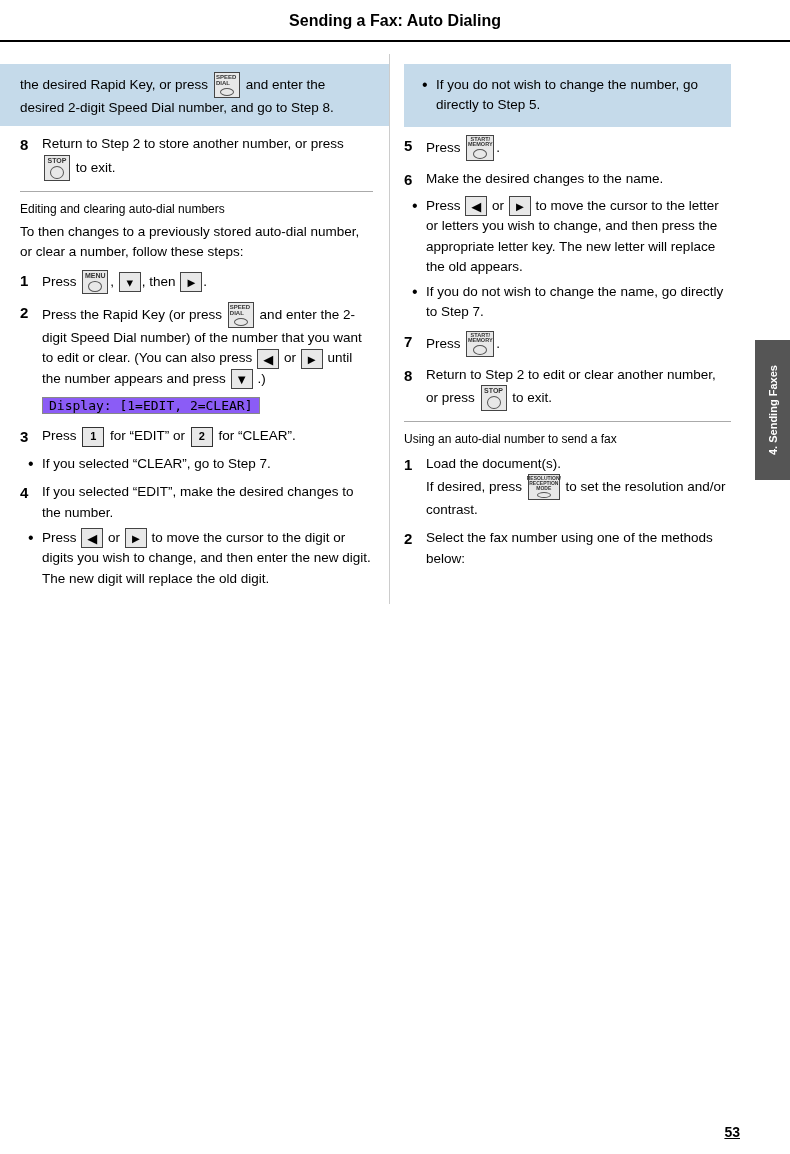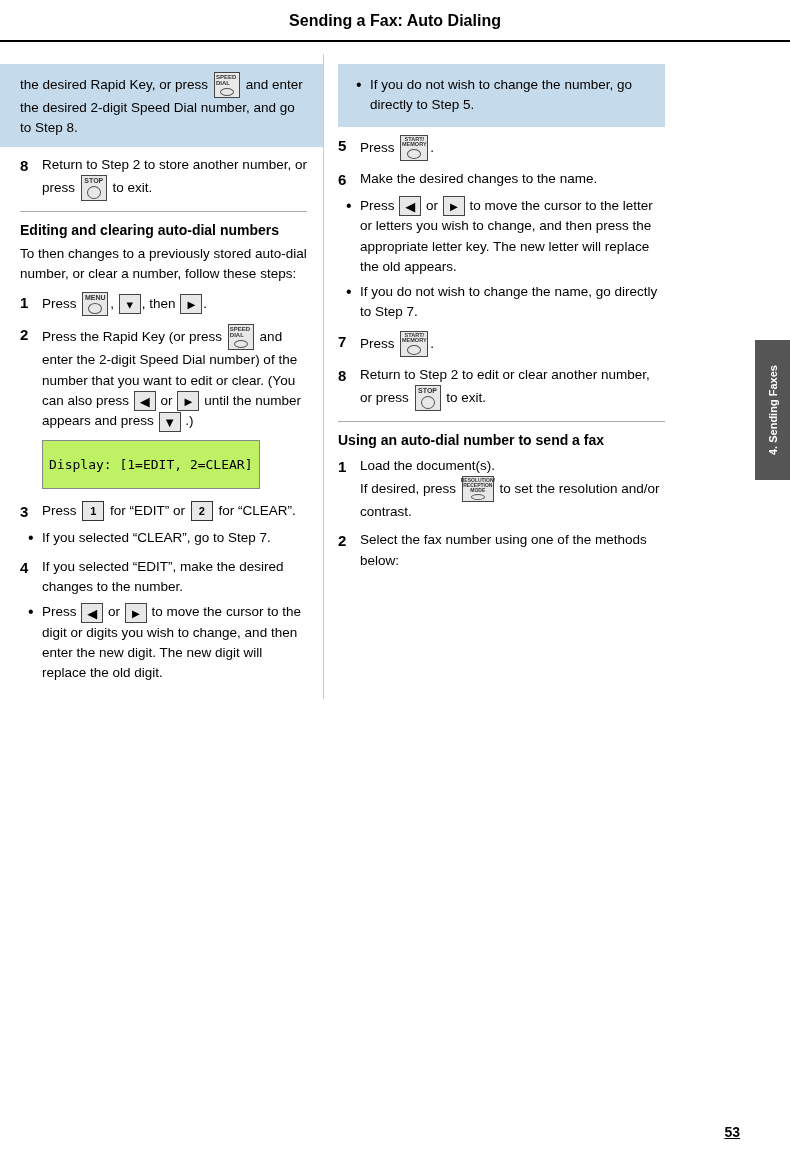--- a/index.html
+++ b/index.html
@@ -23,21 +23,21 @@
     }
 
     .content-wrapper {
       display: flex;
       flex-direction: row;
       width: 100%;
       padding: 0;
     }
 
     .left-col {
-      width: 324px;
+      width: 390px;
       padding: 10px 16px 10px 20px;
       border-right: 1px solid #ccc;
     }
 
     .right-col {
       width: 355px;
       padding: 10px 14px 10px 14px;
     }
 
     .side-tab {
@@ -62,22 +62,22 @@
     .page-number {
       position: absolute;
       bottom: 14px;
       right: 50px;
       font-size: 14px;
       font-weight: bold;
       text-decoration: underline;
     }
 
     h2 {
-      font-size: 14px;
-      font-weight: bold;
+      font-size: 12px;
+      font-weight: normal;
       margin: 10px 0 6px 0;
     }
 
     p {
       margin: 4px 0;
       line-height: 1.5;
     }
 
     .step {
       display: flex;
@@ -134,23 +134,23 @@
       width: 22px;
       height: 20px;
       vertical-align: middle;
       text-align: center;
       font-size: 13px;
       line-height: 20px;
       margin: 0 1px;
     }
 
     .display-box {
-      background: #bef264;
+      background: #8b5cf6;
       border: 1px solid #888;
-      padding: 16px 6px;
+      padding: 0 6px;
       font-family: monospace;
       font-size: 13px;
       display: inline-block;
       margin: 4px 0;
     }
 
     .highlighted-row {
       background: #b8d4e8;
       padding: 4px 8px;
       margin: 0 -16px 0 -20px;

